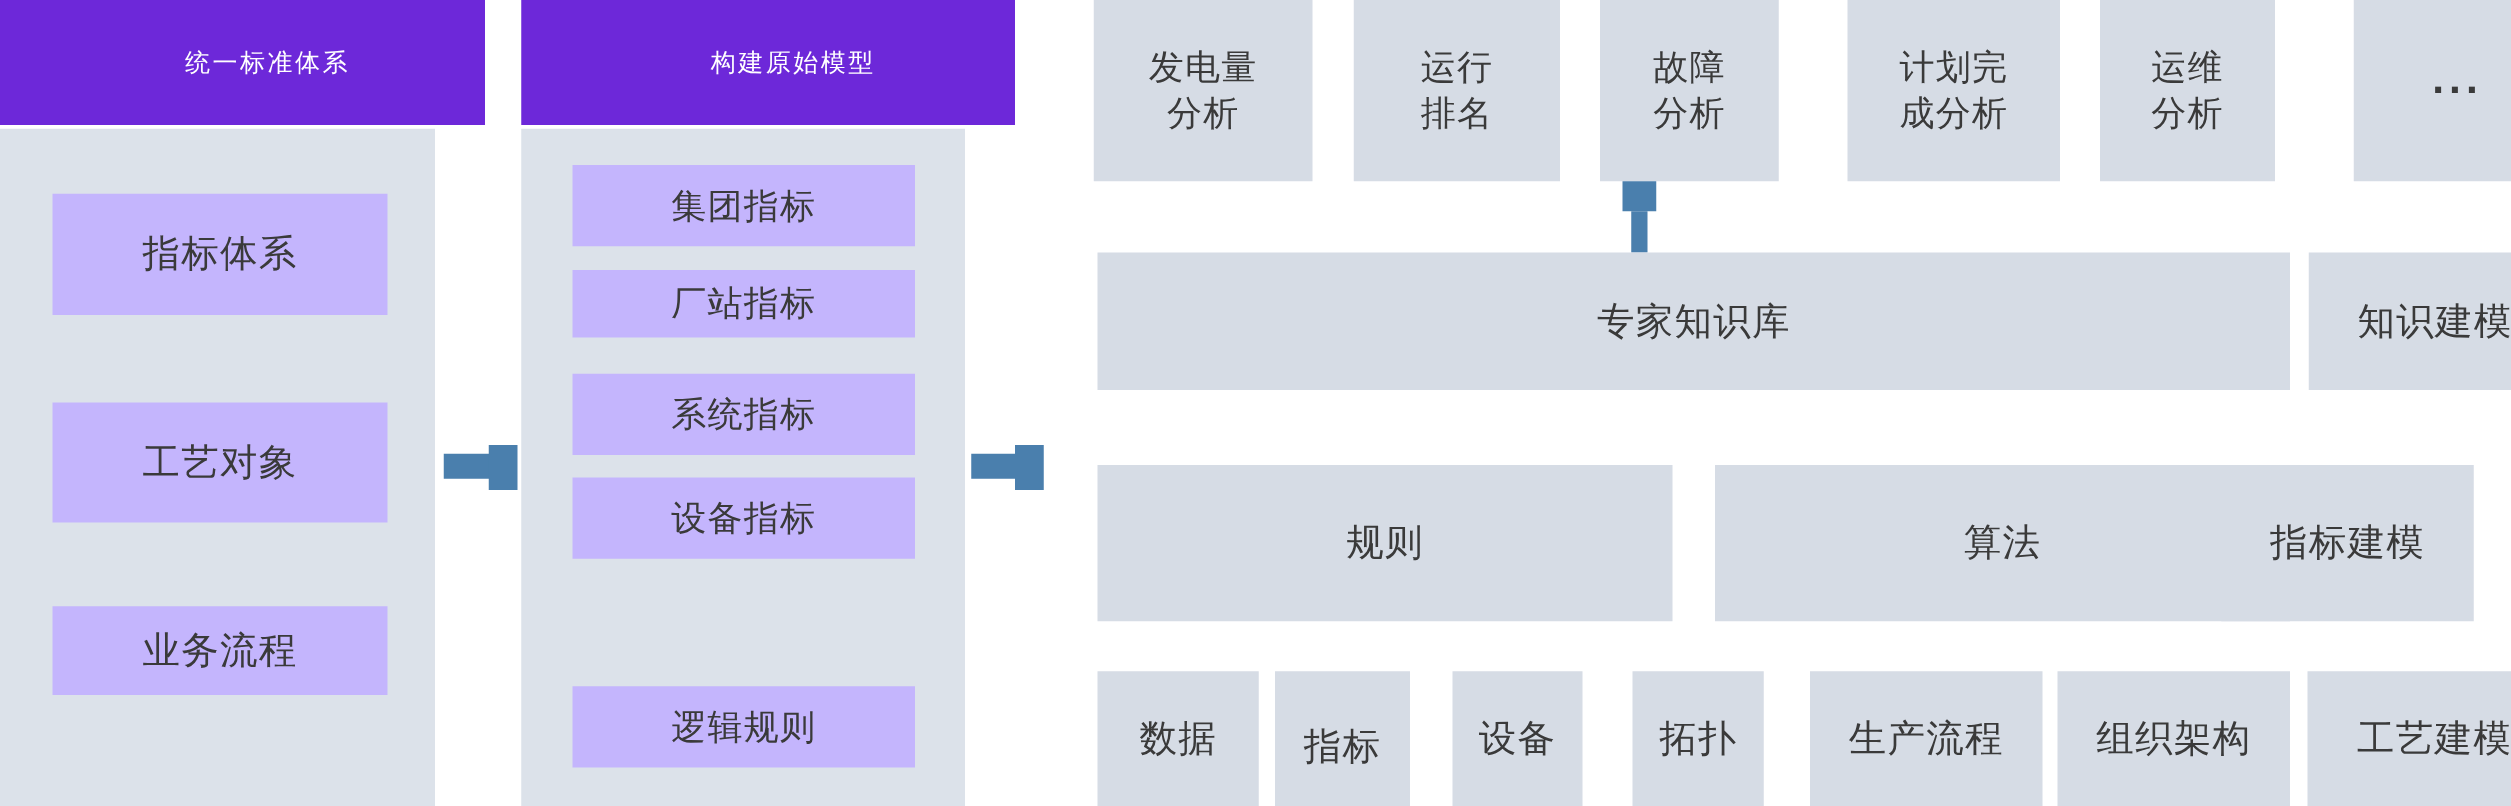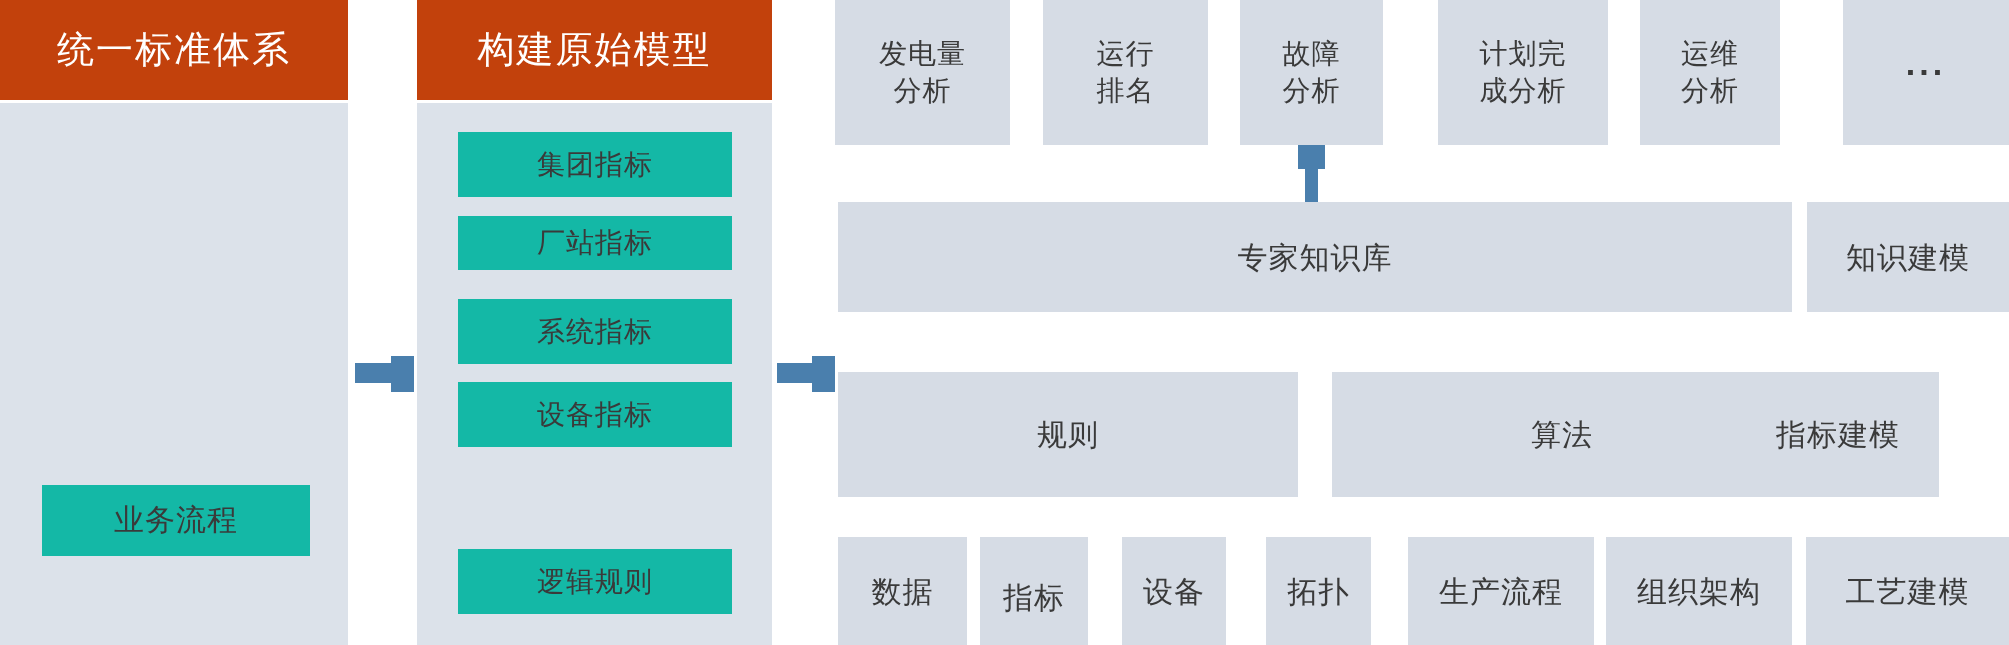--- a/index.html
+++ b/index.html
@@ -1,46 +1,48 @@
 <!DOCTYPE html>
 <html><head>
 <meta charset="utf-8">
 <style>
   html,body{margin:0;padding:0;background:#ffffff;}
   .canvas{
     position:relative;width:2009px;height:645px;background:#ffffff;
     font-family:"Liberation Sans",sans-serif;color:#3a3a3a;overflow:hidden;
   }
   .hdr{
-    position:absolute;background:#c2410c;color:#ffffff;
+    position:absolute;background:#6d28d9;color:#ffffff;
     display:flex;align-items:center;justify-content:center;
-    font-size:37px;letter-spacing:2px;
+    font-size:20px;letter-spacing:2px;padding-left:40px;
   }
   .panel{position:absolute;background:#dce2ea;}
   .ibox{
-    position:absolute;background:#14b8a6;
+    position:absolute;background:#c4b5fd;
     display:flex;align-items:center;justify-content:center;
     font-size:30px;letter-spacing:1px;text-align:center;
   }
   .rbox{
     position:absolute;background:#d6dce5;
     display:flex;flex-direction:column;align-items:center;justify-content:center;
-    font-size:28px;line-height:1.3;text-align:center;letter-spacing:1px;
+    font-size:28px;line-height:1.3;text-align:center;letter-spacing:1px;margin-left:40px;
   }
   .rbox.big{font-size:30px;}
   .rect{position:absolute;background:#4a7fad;}
   .dots{font-weight:700;font-size:34px;letter-spacing:4px;transform:translateY(-9px);}
 </style>
 </head>
 <body>
 
 <div class="canvas">
 
   <div class="hdr" style="left:0;top:0;width:348px;height:100px">统一标准体系</div>
   <div class="panel" style="left:0;top:103px;width:348px;height:542px"></div>
+  <div class="ibox" style="left:42px;top:155px;width:268px;height:97px">指标体系</div>
+  <div class="ibox" style="left:42px;top:322px;width:268px;height:96px">工艺对象</div>
   <div class="ibox" style="left:42px;top:485px;width:268px;height:71px">业务流程</div>
 
   <div>
     <div class="rect" style="left:355px;top:363px;width:38px;height:20px"></div>
     <div class="rect" style="left:391px;top:356px;width:23px;height:36px"></div>
   </div>
 
   <div class="hdr" style="left:417px;top:0;width:355px;height:100px">构建原始模型</div>
   <div class="panel" style="left:417px;top:103px;width:355px;height:542px"></div>
   <div class="ibox" style="left:458px;top:132px;width:274px;height:65px;font-size:28px">集团指标</div>

